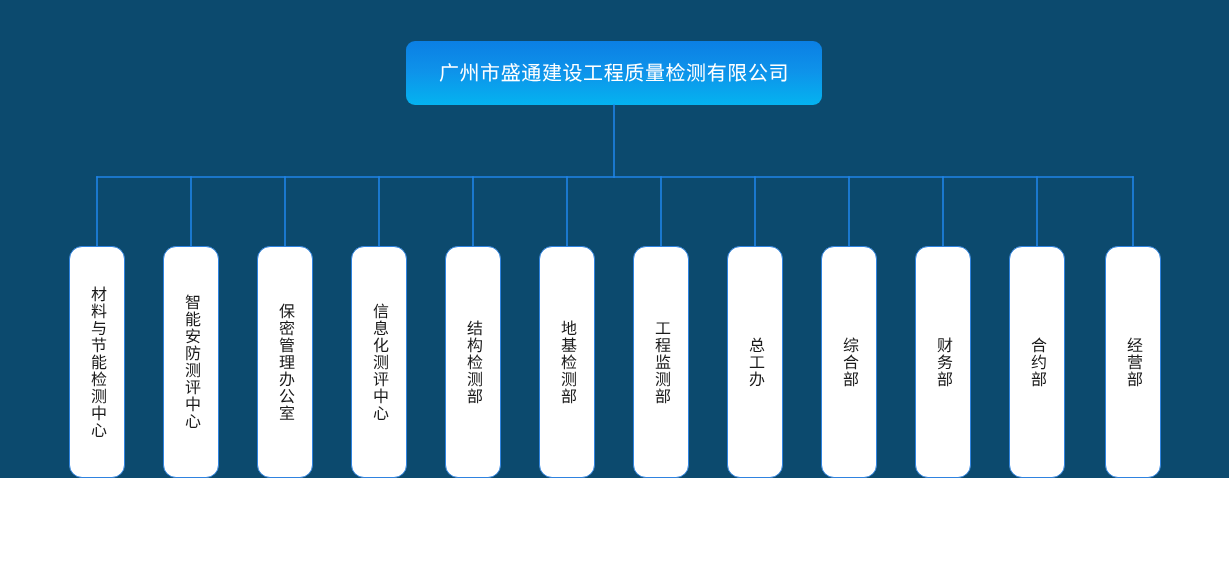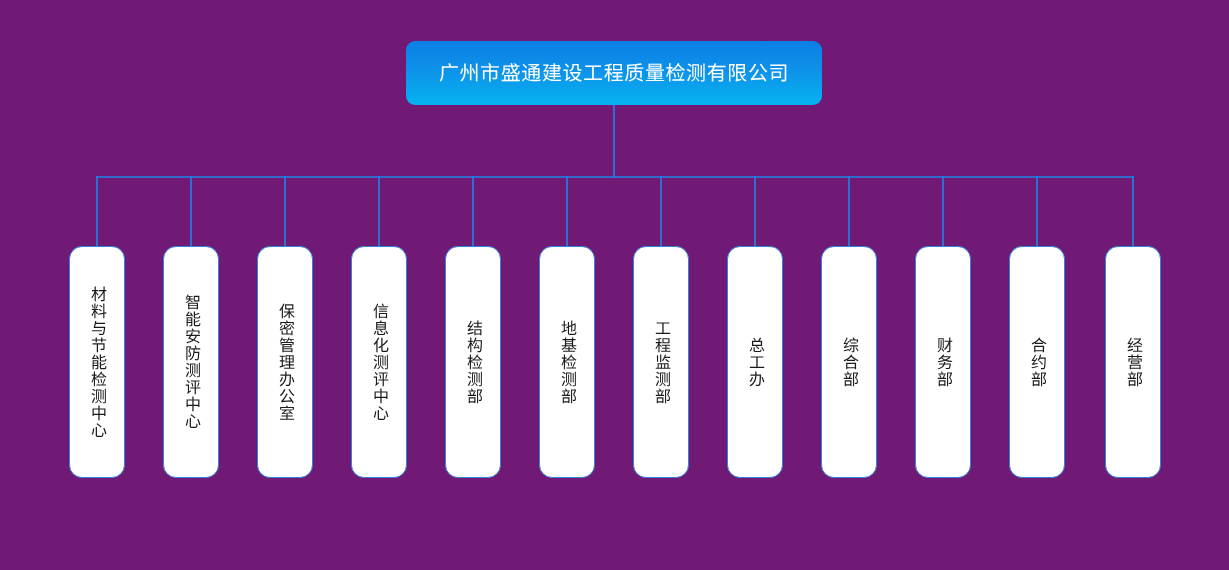--- a/index.html
+++ b/index.html
@@ -7,22 +7,22 @@
     margin: 0;
     padding: 0;
     background: #ffffff;
   }
   body {
     font-family: "DejaVu Sans", "Liberation Sans", sans-serif;
   }
   #org-chart {
     position: relative;
     width: 1229px;
-    height: 570px;
-    background: #701a75;
+    height: 478px;
+    background: #0c4a6e;
     overflow: hidden;
   }
   
   .root-node {
     position: absolute;
     left: 406px;
     top: 41px;
     width: 416px;
     height: 64px;
     border-radius: 9px;

